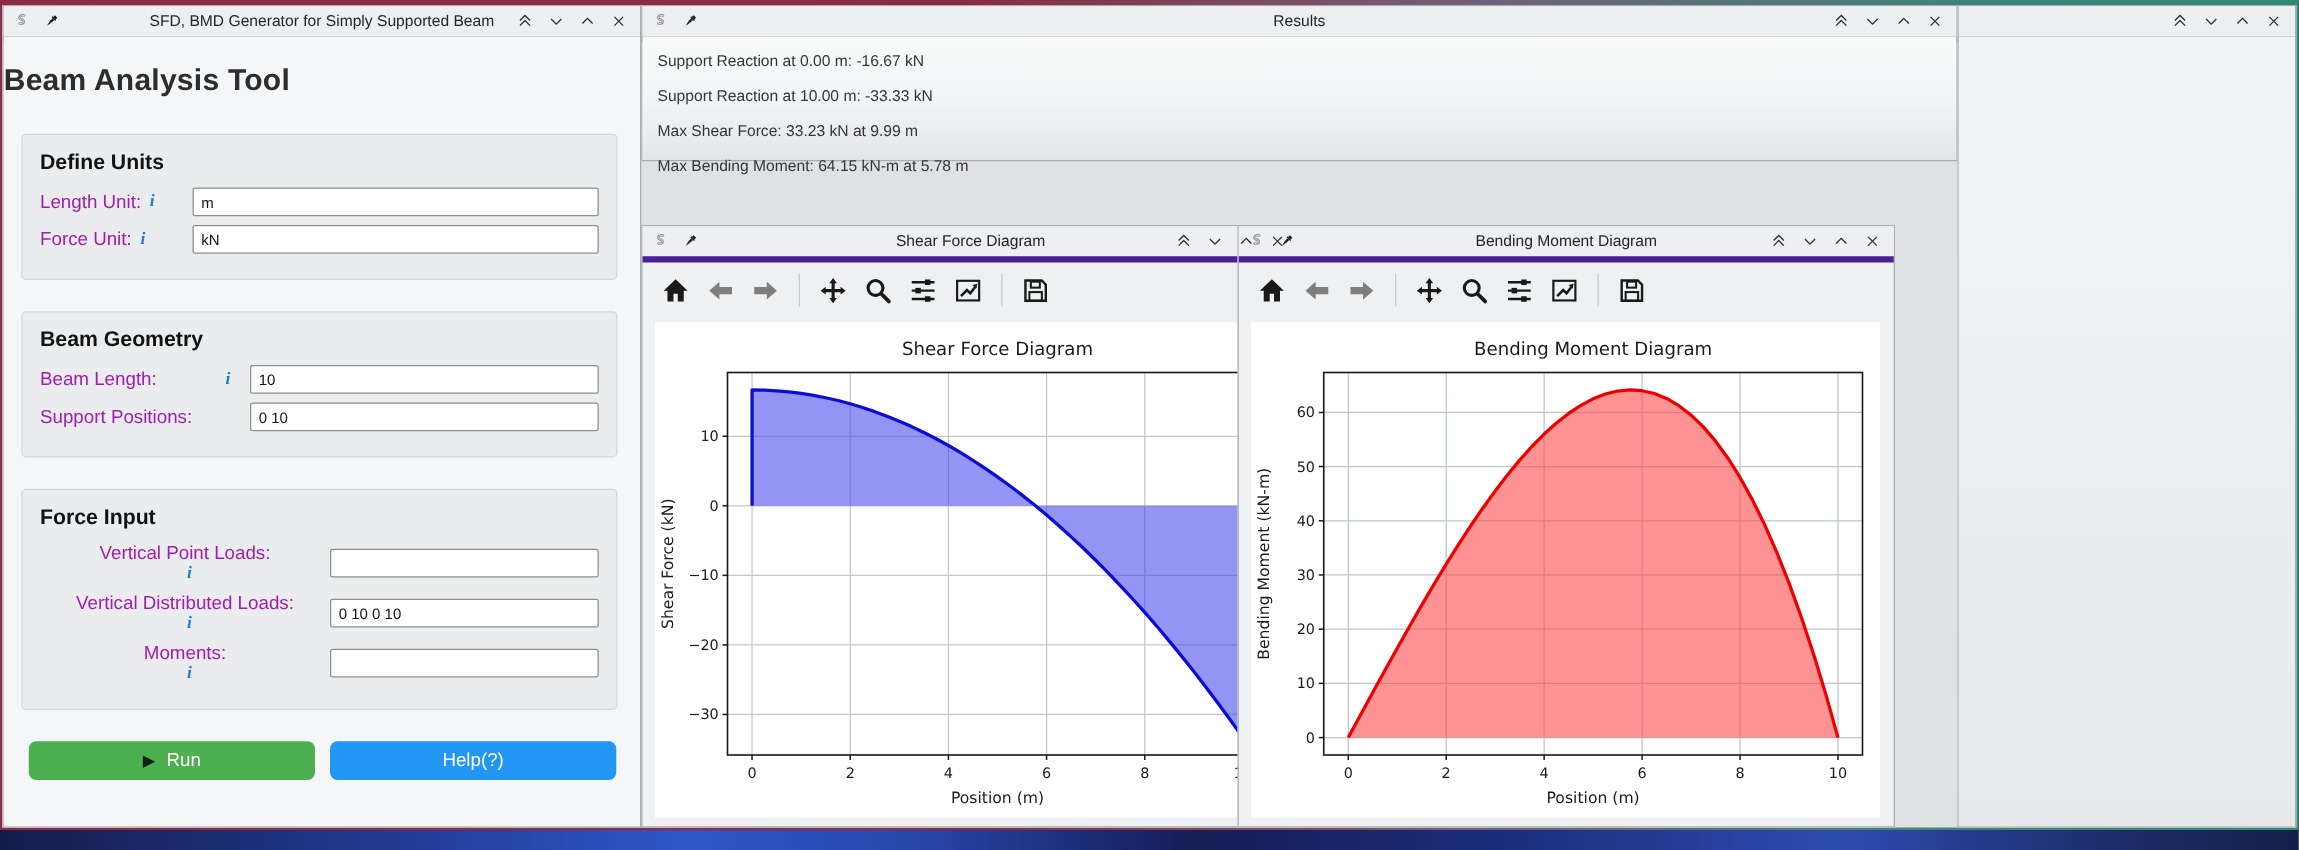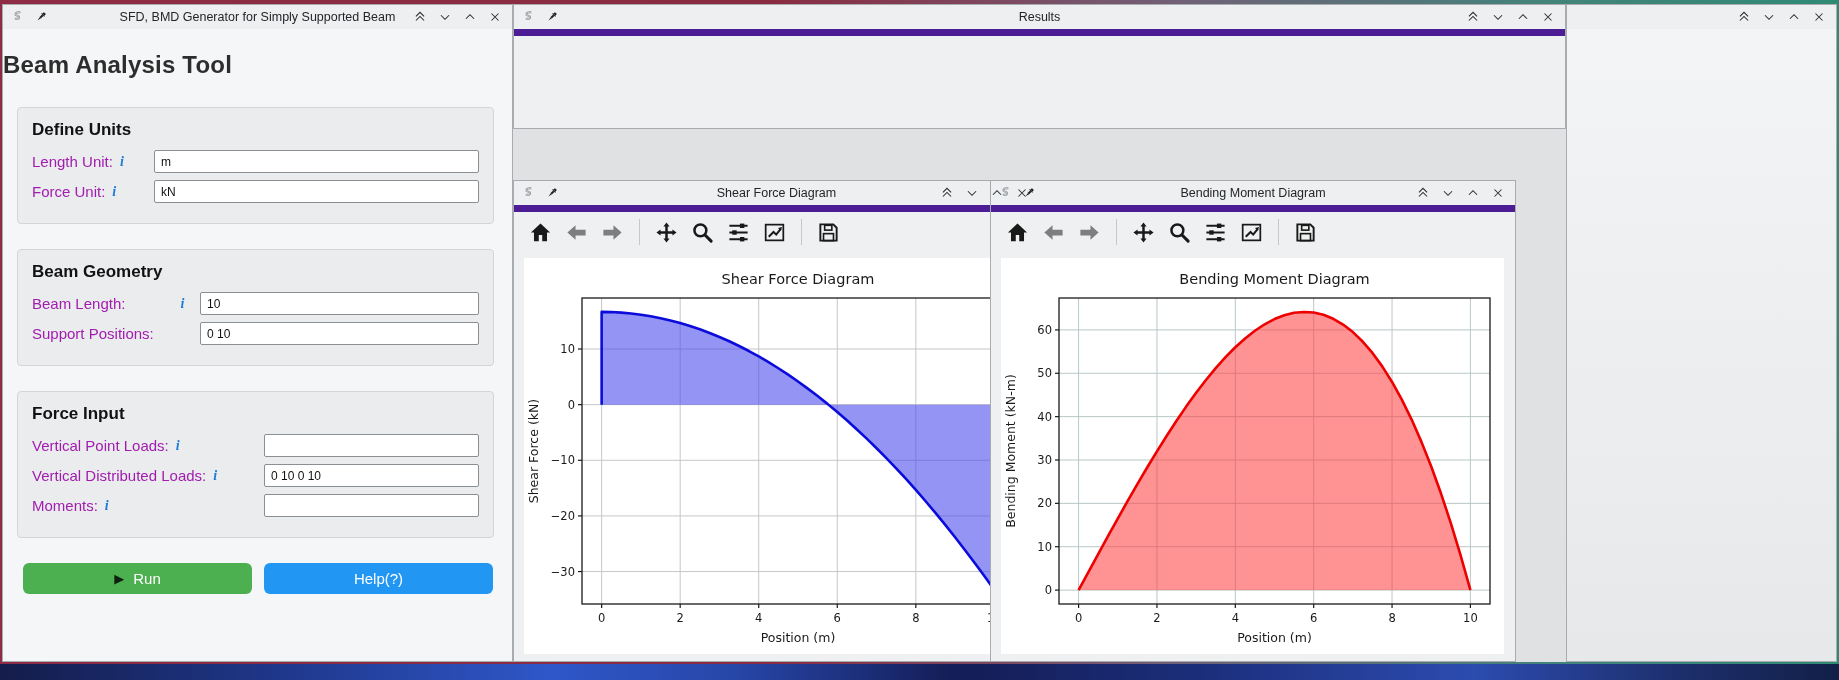--- a/index.html
+++ b/index.html
@@ -9,21 +9,21 @@
     background:linear-gradient(90deg,#141c4a 0%,#20398e 16%,#2f57c9 30%,#2746a8 40%,#141d55 52%,#1c2f7d 66%,#2d4cb0 80%,#1d2f6e 91%,#122047 100%);
   }
   .app-frame{
     position:absolute;left:0;top:0;width:1839px;height:664px;box-sizing:border-box;
     padding:4px 2px 2px 2px;
     background:linear-gradient(90deg,#8d2c44 0%,#8a2c41 42%,#716077 64%,#43837a 84%,#2f8a74 100%);
   }
   .app-body{position:relative;width:100%;height:100%;background:#dfe1e2;}
   .panel{position:absolute;box-sizing:border-box;background:#eff0f1;border:1px solid #a8acb0;}
   .titlebar{
-    position:relative;height:24px;background:#edeff0;border-bottom:7px solid #4c1d95;
+    position:relative;height:24px;background:#edeff0;border-bottom:5px solid #4c1d95;
     display:flex;align-items:center;
   }
   .titlebar .title{
     position:absolute;left:0;right:0;text-align:center;
     font-size:12.5px;color:#232629;pointer-events:none;
   }
   .tb-left{display:flex;align-items:center;gap:9px;padding-left:8px;z-index:2;}
   .tb-right{margin-left:auto;display:flex;align-items:center;gap:11px;padding-right:10px;z-index:2;}
   .wicon{width:14px;height:14px;display:block;color:#2b2f33;}
   .ctl{display:flex;align-items:center;justify-content:center;cursor:pointer;}
@@ -33,21 +33,21 @@
   .h1{margin:22px 0 28px 0;text-align:left;font-size:24px;font-weight:800;color:#2d2d2d;letter-spacing:.2px;}
   .groupbox{
     margin:0 18px 25px 14px;background:#eaecee;border:1px solid #d3d6d8;border-radius:4px;
     padding:10px 14px 13px 14px;
   }
   .groupbox h2{margin:2px 0 10px 0;font-size:17px;font-weight:700;color:#121212;}
   .frow{display:flex;align-items:center;margin-bottom:7px;}
   .labwrap{display:flex;align-items:center;flex:0 0 auto;}
   .sec-units .labwrap{width:122px;}
   .sec-geom  .labwrap{width:168px;gap:48px;}
-  .sec-force .labwrap{width:232px;}
+  .sec-force .labwrap{width:232px;flex-direction:column;}
   .flabel{font-size:15px;color:#a21caf;white-space:nowrap;}
   .finfo{margin-left:7px;font-family:"Liberation Serif",serif;font-style:italic;font-weight:700;
          font-size:14px;color:#1c7cd6;cursor:help;}
   .fin{
     flex:1;height:21px;border:1px solid #8a8f94;border-radius:2px;background:#fff;
     font-family:"Liberation Sans",sans-serif;font-size:12px;color:#111;padding:0 6px;min-width:0;
   }
   .btnrow{display:flex;gap:12px;margin:0 19px 0 20px;}
   .btn{flex:1;height:31px;border:none;border-radius:6px;color:#fff;font-size:15px;
        font-family:"Liberation Sans",sans-serif;cursor:pointer;display:flex;align-items:center;justify-content:center;gap:9px;}
@@ -289,20 +289,26 @@
               <svg class="wicon">
                 <use href="#ic-max"></use>
               </svg>
             </span>
           <span class="ctl">
               <svg class="wicon">
                 <use href="#ic-close"></use>
               </svg>
             </span>
         </div>
+      </div>
+      <div class="content">
+        <p class="rline">Support Reaction at 0.00 m: -16.67 kN</p>
+        <p class="rline">Support Reaction at 10.00 m: -33.33 kN</p>
+        <p class="rline">Max Shear Force: 33.23 kN at 9.99 m</p>
+        <p class="rline">Max Bending Moment: 64.15 kN-m at 5.78 m</p>
       </div>
     </div>
 
     <div class="panel" id="win-sfd">
       <div class="titlebar">
         <div class="tb-left">
           <span>
               <svg class="wicon" width="15" height="15">
                 <use href="#ic-logo"></use>
               </svg>

